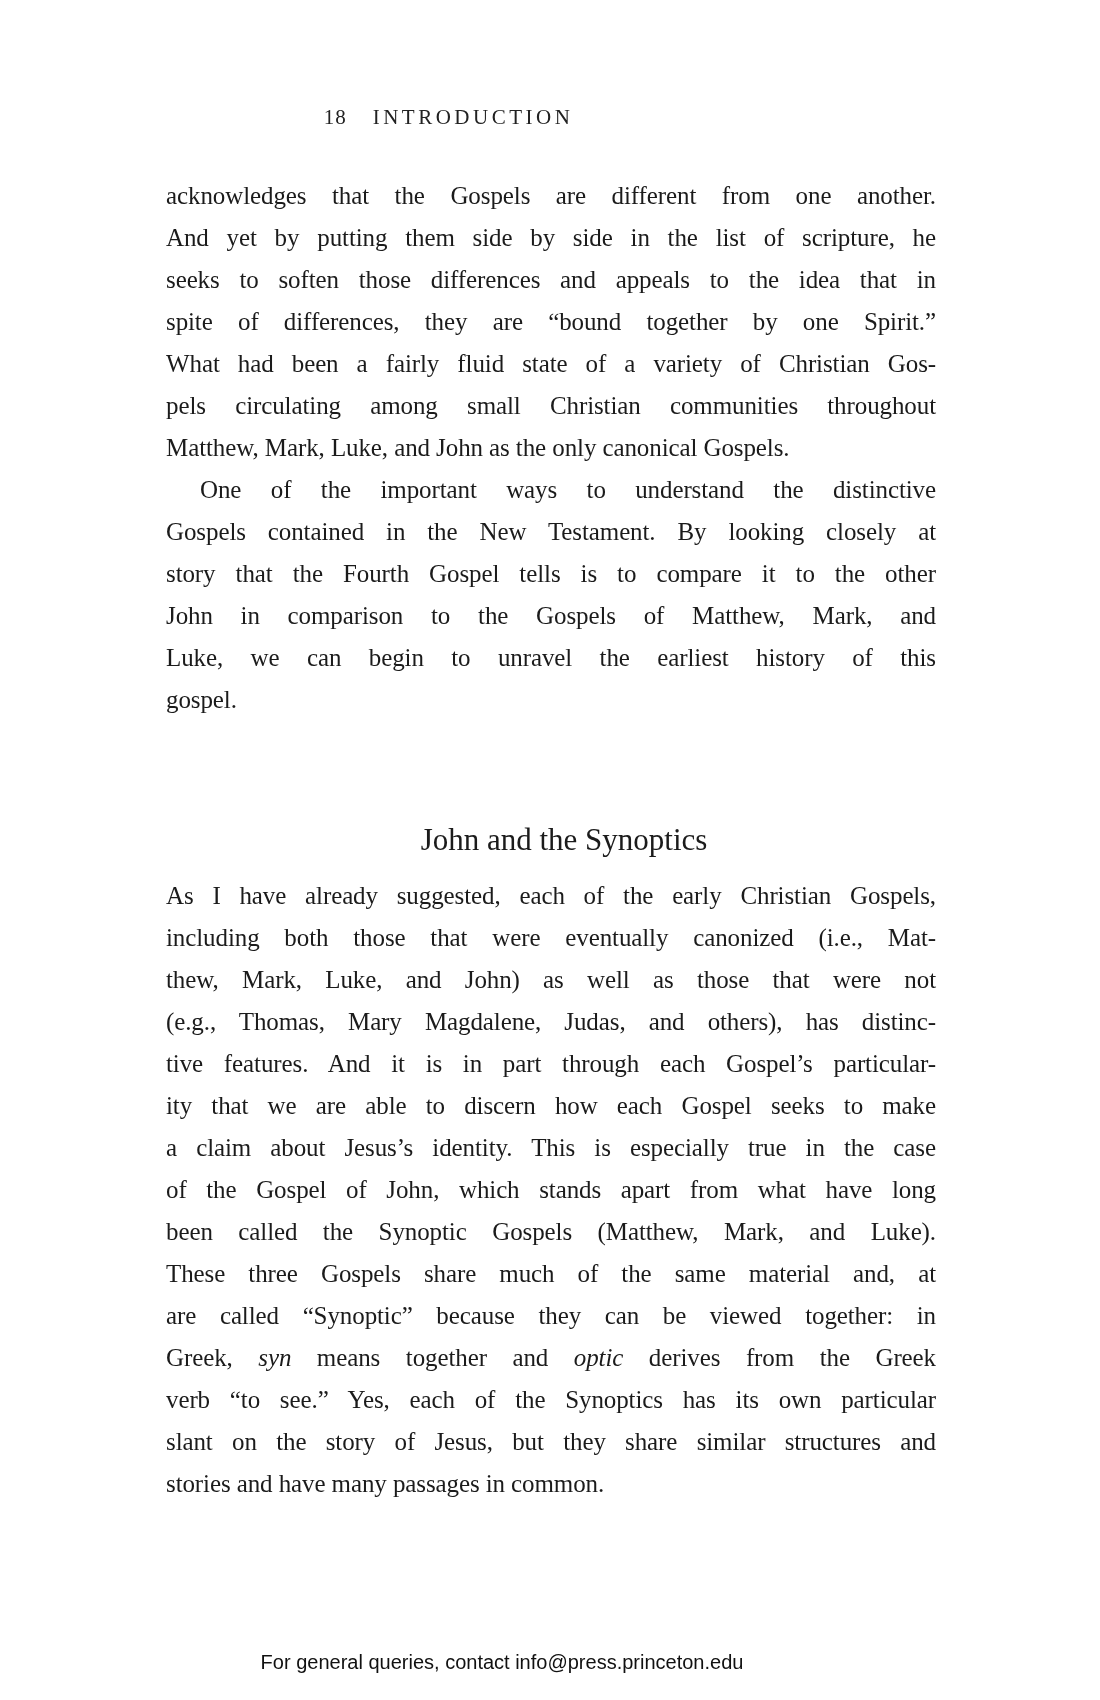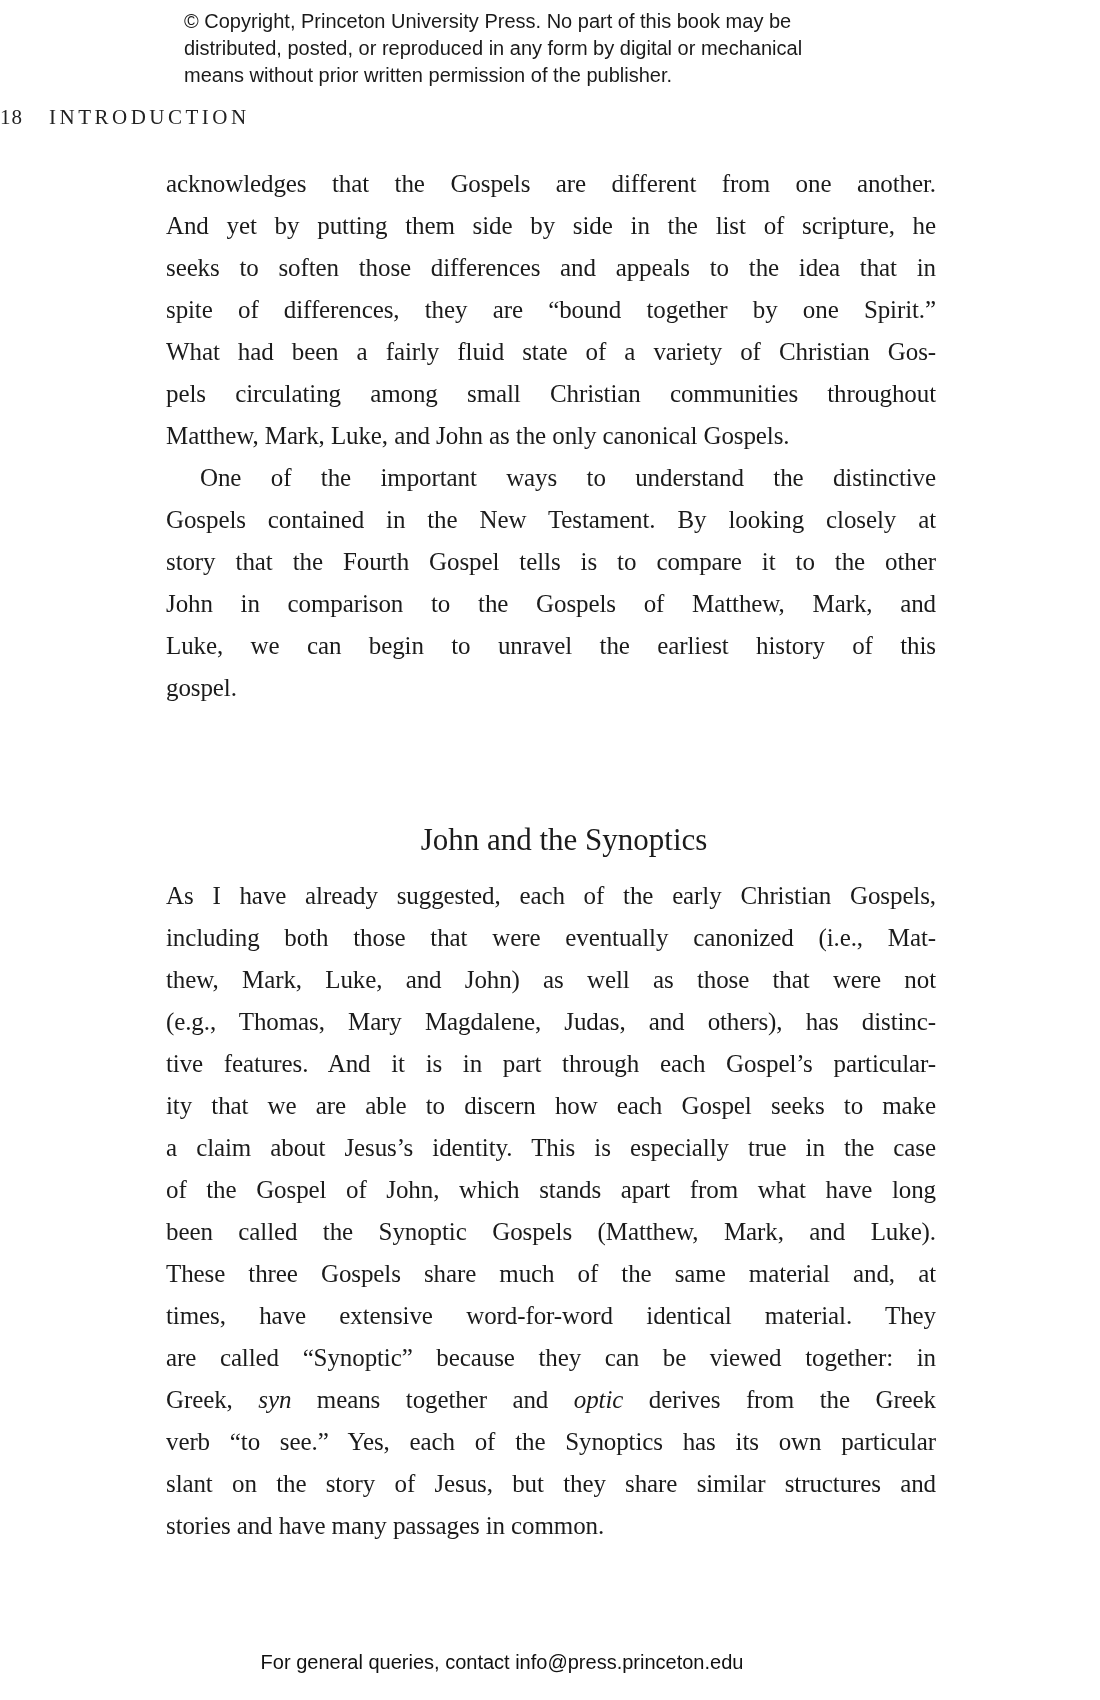--- a/index.html
+++ b/index.html
@@ -19,32 +19,33 @@
     font-family: "Liberation Sans", sans-serif;
     font-size: 20px;
     line-height: 27px;
     color: #1a1a1a;
   }
   .running-header {
     position: absolute;
     top: 103px;
     left: 0;
     width: 897px;
+    text-align: center;
     font-size: 21px;
     line-height: 28px;
     color: #222222;
   }
   .pagenum { letter-spacing: 1px; }
   .runtitle { margin-left: 26px; letter-spacing: 3.5px; }
   .textcol {
     position: absolute;
     left: 166px;
     width: 770px;
   }
-  #para-block-1 { top: 163px; }
+  #para-block-1 { top: 175px; }
   #para-block-2 { top: 875px; }
   .section-heading {
     position: absolute;
     top: 806px;
     left: 166px;
     width: 770px;
     margin: 13px;
     text-align: center;
     font-size: 31px;
     font-weight: 400;
@@ -74,25 +75,20 @@
     font-size: 20px;
     line-height: 26px;
     color: #111111;
   }
 </style>
 </head>
 <body>
 
 <div class="page">
 
-  <div class="copyright">
-    <div>© Copyright, Princeton University Press. No part of this book may be</div>
-    <div>distributed, posted, or reproduced in any form by digital or mechanical</div>
-    <div>means without prior written permission of the publisher.</div>
-  </div>
 
   <div class="running-header">
     <span class="pagenum">18</span><span class="runtitle">INTRODUCTION</span>
   </div>
 
   <div class="textcol" id="para-block-1">
       <div class="para">
         <div class="line">acknowledges that the Gospels are different from one another.</div>
         <div class="line">And yet by putting them side by side in the list of scripture, he</div>
         <div class="line">seeks to soften those differences and appeals to the idea that in</div>
@@ -118,21 +114,20 @@
         <div class="line">As I have already suggested, each of the early Christian Gospels,</div>
         <div class="line">including both those that were eventually canonized (i.e., Mat-</div>
         <div class="line">thew, Mark, Luke, and John) as well as those that were not</div>
         <div class="line">(e.g., Thomas, Mary Magdalene, Judas, and others), has distinc-</div>
         <div class="line">tive features. And it is in part through each Gospel’s particular-</div>
         <div class="line">ity that we are able to discern how each Gospel seeks to make</div>
         <div class="line">a claim about Jesus’s identity. This is especially true in the case</div>
         <div class="line">of the Gospel of John, which stands apart from what have long</div>
         <div class="line">been called the Synoptic Gospels (Matthew, Mark, and Luke).</div>
         <div class="line">These three Gospels share much of the same material and, at</div>
-        <div class="line">times, have extensive word-for-word identical material. They</div>
         <div class="line">are called “Synoptic” because they can be viewed together: in</div>
         <div class="line"><span>Greek, </span><em>syn</em><span> means together and </span><em>optic</em><span> derives from the Greek</span></div>
         <div class="line">verb “to see.” Yes, each of the Synoptics has its own particular</div>
         <div class="line">slant on the story of Jesus, but they share similar structures and</div>
         <div class="line line-last">stories and have many passages in common.</div>
       </div>
     </div>
 
   <div class="page-footer">
     <span>For general queries, contact info@press.princeton.edu</span>

